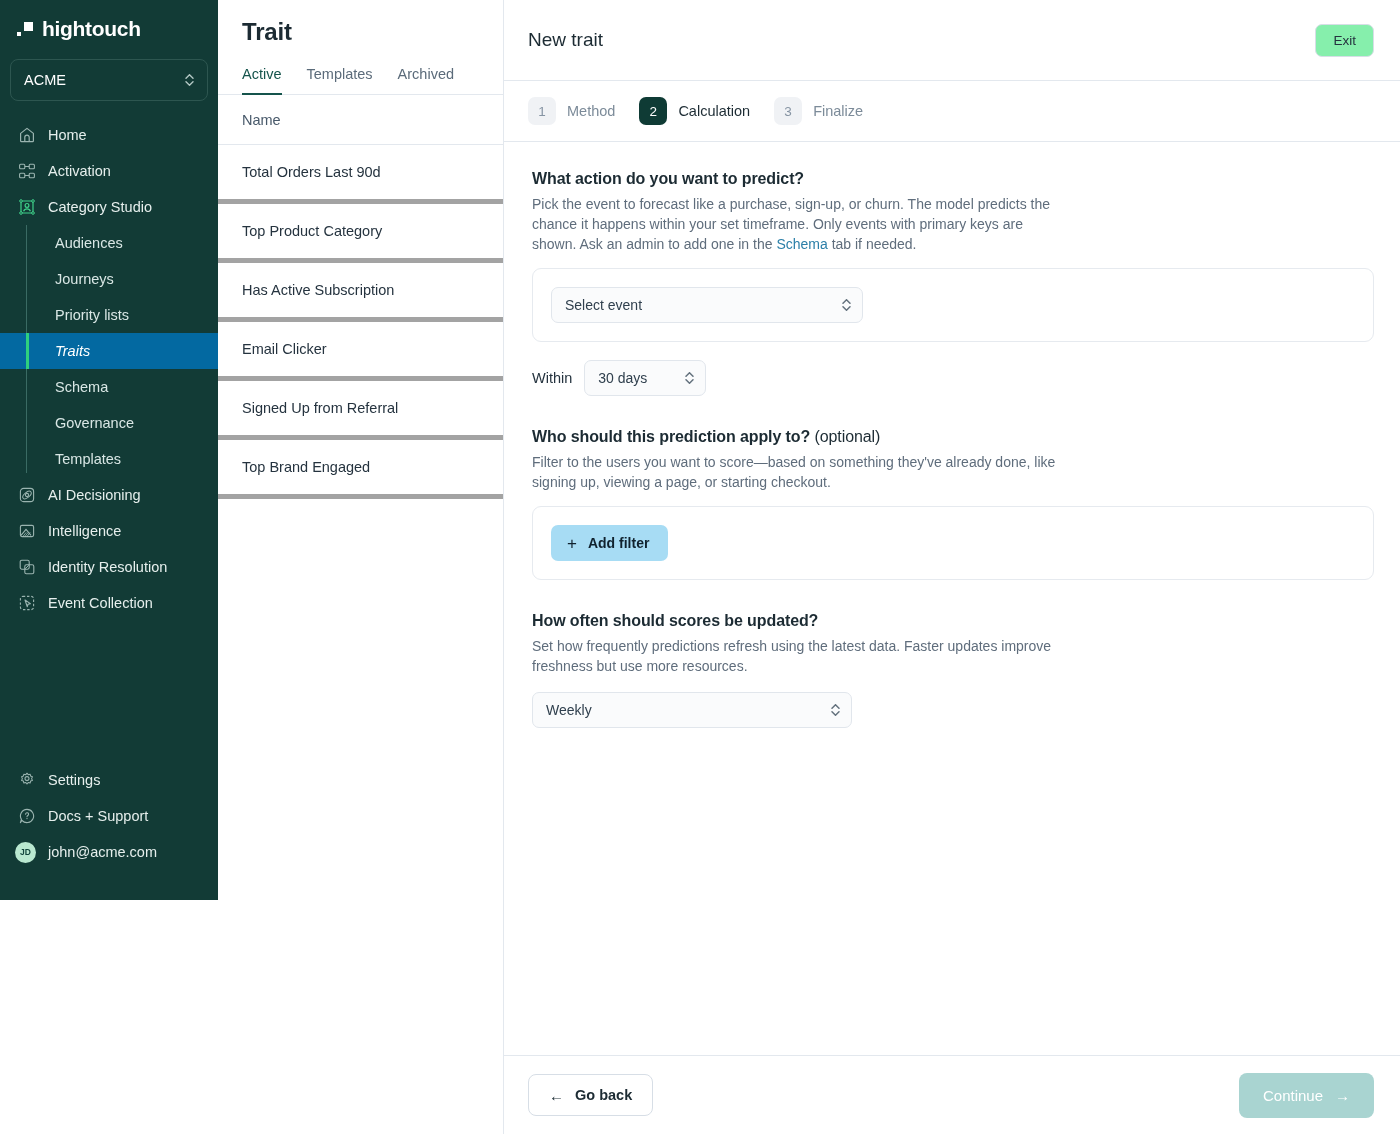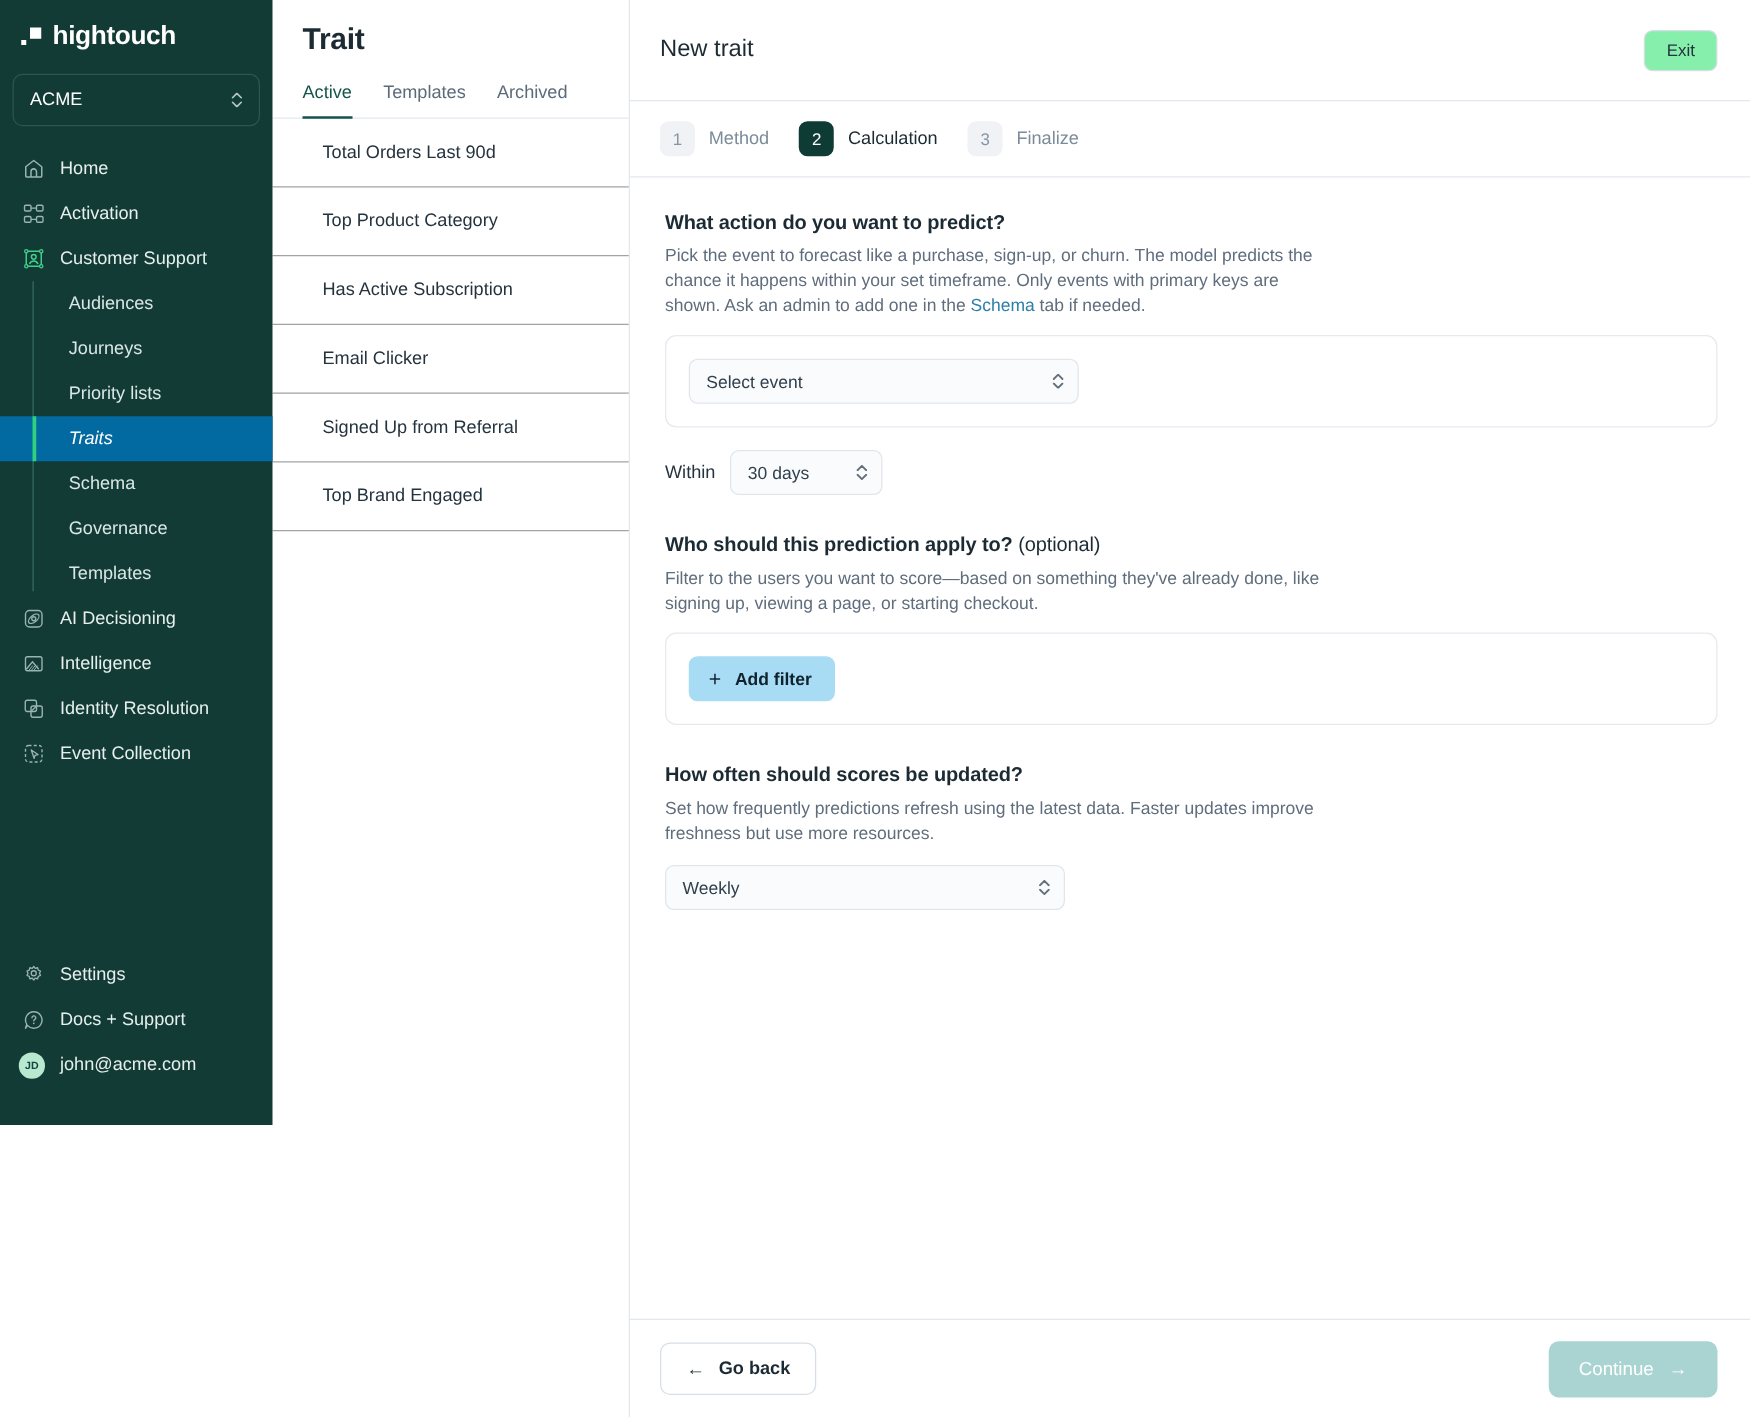--- a/index.html
+++ b/index.html
@@ -82,22 +82,22 @@
   .lp-tab {
     font-size: 14.5px; color: #5b6b7a; padding-bottom: 11px; cursor: pointer;
     border-bottom: 2px solid transparent; margin-bottom: -1px;
   }
   .lp-tab.active { color: #15544c; border-bottom-color: #15544c; font-weight: 400; }
   .lp-head {
     font-size: 14.5px; color: #48596a; padding: 17px 0 16px 24px;
     border-bottom: 1px solid #e3e8ee;
   }
   .lp-row {
-    font-size: 14.5px; color: #25333f; padding: 19px 0 19px 40px;
-    border-bottom: 1px solid #a3a3a3; cursor: pointer;
+    font-size: 14.5px; color: #25333f; padding: 19px 0 19px 24px;
+    border-bottom: 5px solid #a3a3a3; cursor: pointer;
   }
 
   
   .main { flex: 1 1 auto; height: 1134px; display: flex; flex-direction: column; background:#fff; }
   .main-header {
     height: 81px; flex: 0 0 81px; border-bottom: 1px solid #e3e8ee;
     display: flex; align-items: center; justify-content: space-between;
     padding: 0 26px 0 24px;
   }
   .main-title { font-size: 19px; font-weight: 500; color: #1c2b33; }
@@ -227,21 +227,21 @@
           <svg width="18" height="18" viewBox="0 0 18 18">
               <rect x="3" y="3" width="12" height="12" rx="2" fill="none" stroke="#3fd18a" stroke-width="1.2"></rect>
               <circle cx="9" cy="7.4" r="1.9" fill="none" stroke="#3fd18a" stroke-width="1.2"></circle>
               <path d="M5.6 13.2a3.6 3.6 0 016.8 0" fill="none" stroke="#3fd18a" stroke-width="1.2"></path>
               <circle cx="3" cy="3" r="1.3" fill="#123b36" stroke="#3fd18a" stroke-width="1"></circle>
               <circle cx="15" cy="3" r="1.3" fill="#123b36" stroke="#3fd18a" stroke-width="1"></circle>
               <circle cx="3" cy="15" r="1.3" fill="#123b36" stroke="#3fd18a" stroke-width="1"></circle>
               <circle cx="15" cy="15" r="1.3" fill="#123b36" stroke="#3fd18a" stroke-width="1"></circle>
             </svg>
         </span>
-        <span>Customer Support</span>
+        <span>Category Studio</span>
       </div>
 
       <div class="sub-wrap">
         <div class="sub-item">
             <span>Audiences</span>
           </div>
         <div class="sub-item">
             <span>Journeys</span>
           </div>
         <div class="sub-item">
@@ -333,20 +333,21 @@
     </div>
   </aside>
 
   <section class="listpanel">
     <div class="lp-title">Trait</div>
     <div class="lp-tabs">
       <div class="lp-tab active">Active</div>
       <div class="lp-tab">Templates</div>
       <div class="lp-tab">Archived</div>
     </div>
+    <div class="lp-head">Name</div>
     <div class="lp-row">Total Orders Last 90d</div>
     <div class="lp-row">Top Product Category</div>
     <div class="lp-row">Has Active Subscription</div>
     <div class="lp-row">Email Clicker</div>
     <div class="lp-row">Signed Up from Referral</div>
     <div class="lp-row">Top Brand Engaged</div>
   </section>
 
   <section class="main">
 

